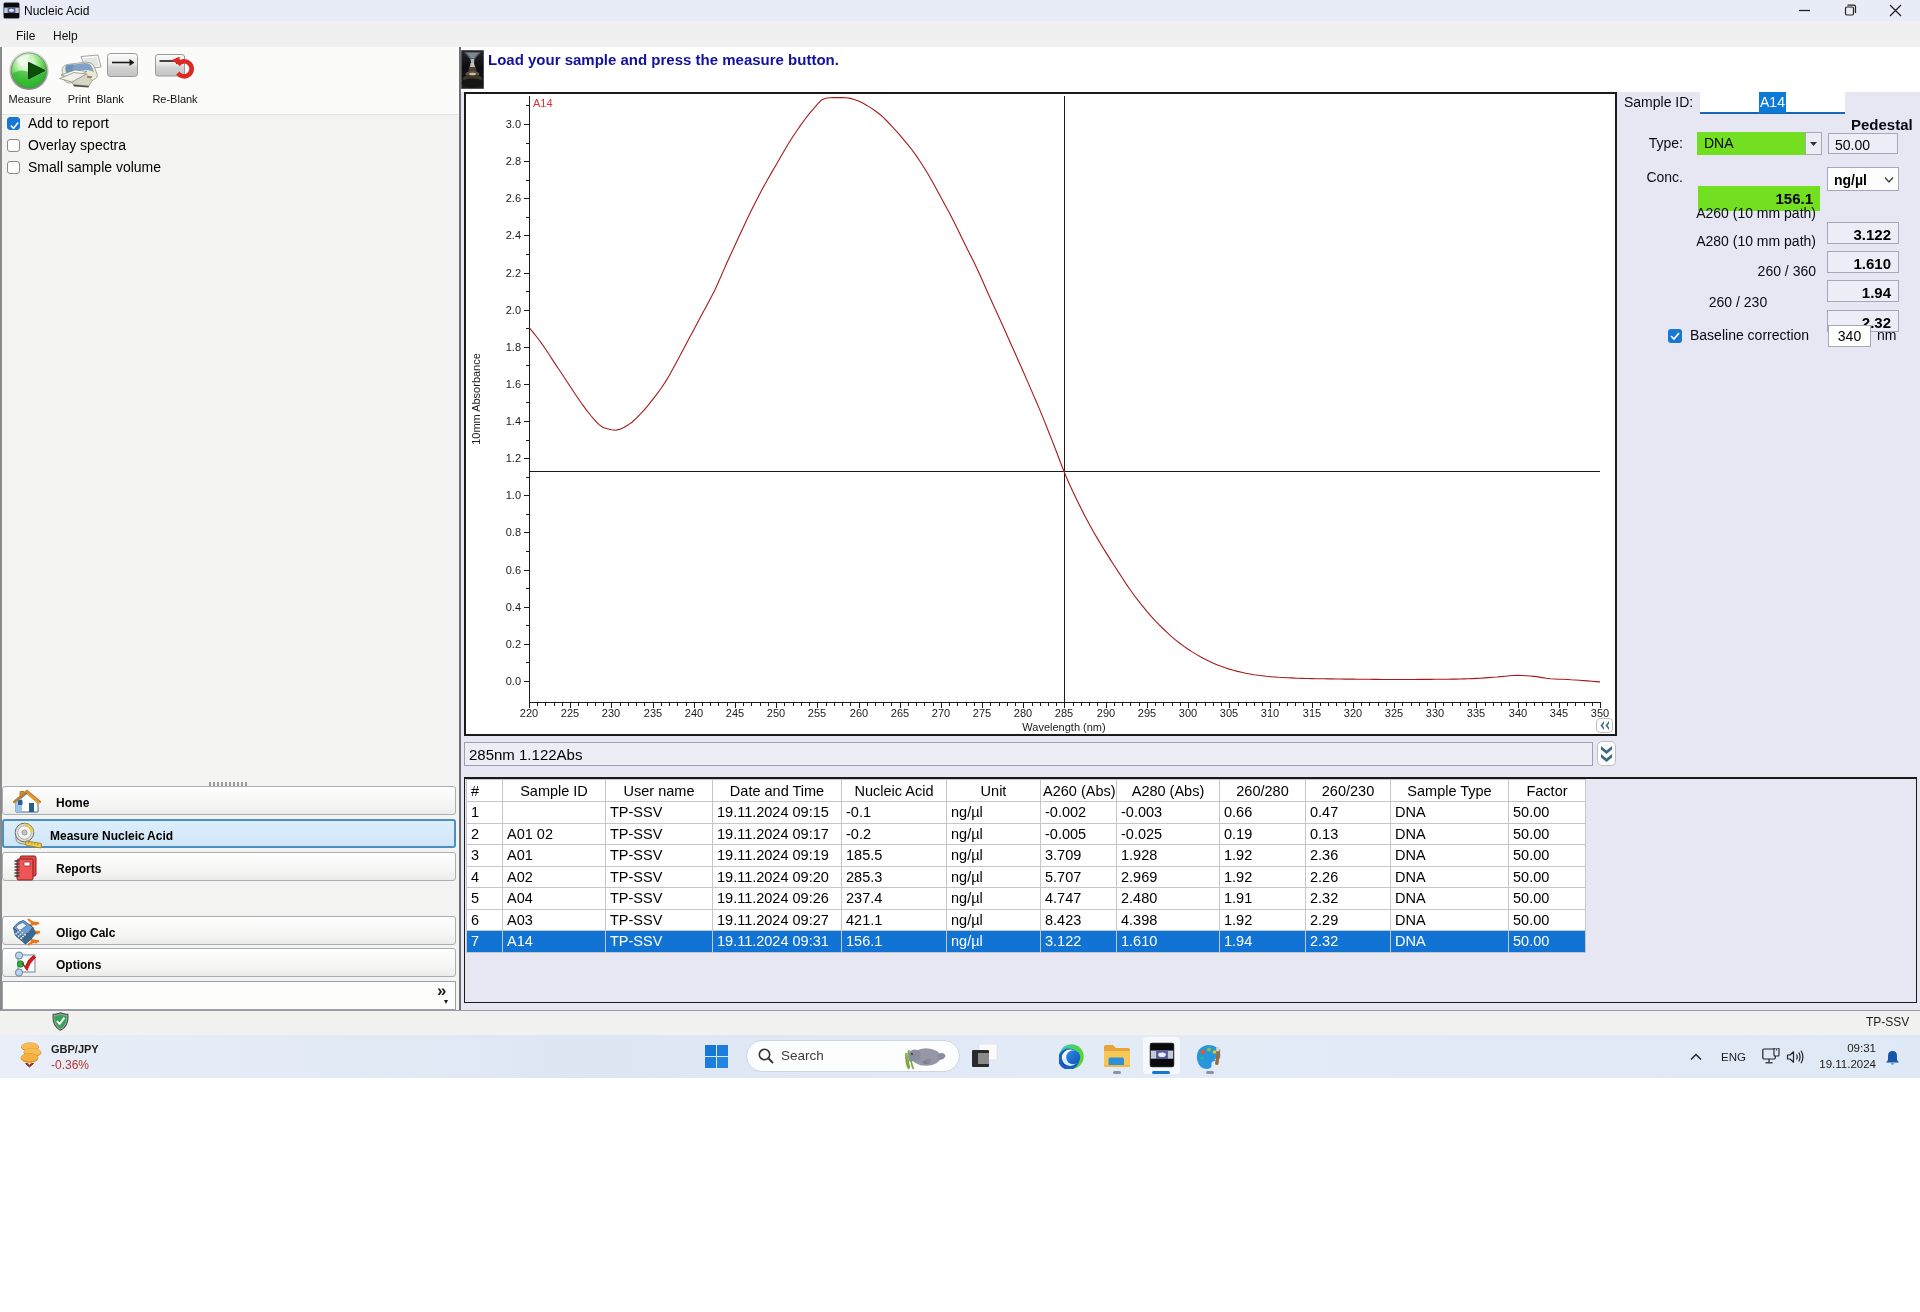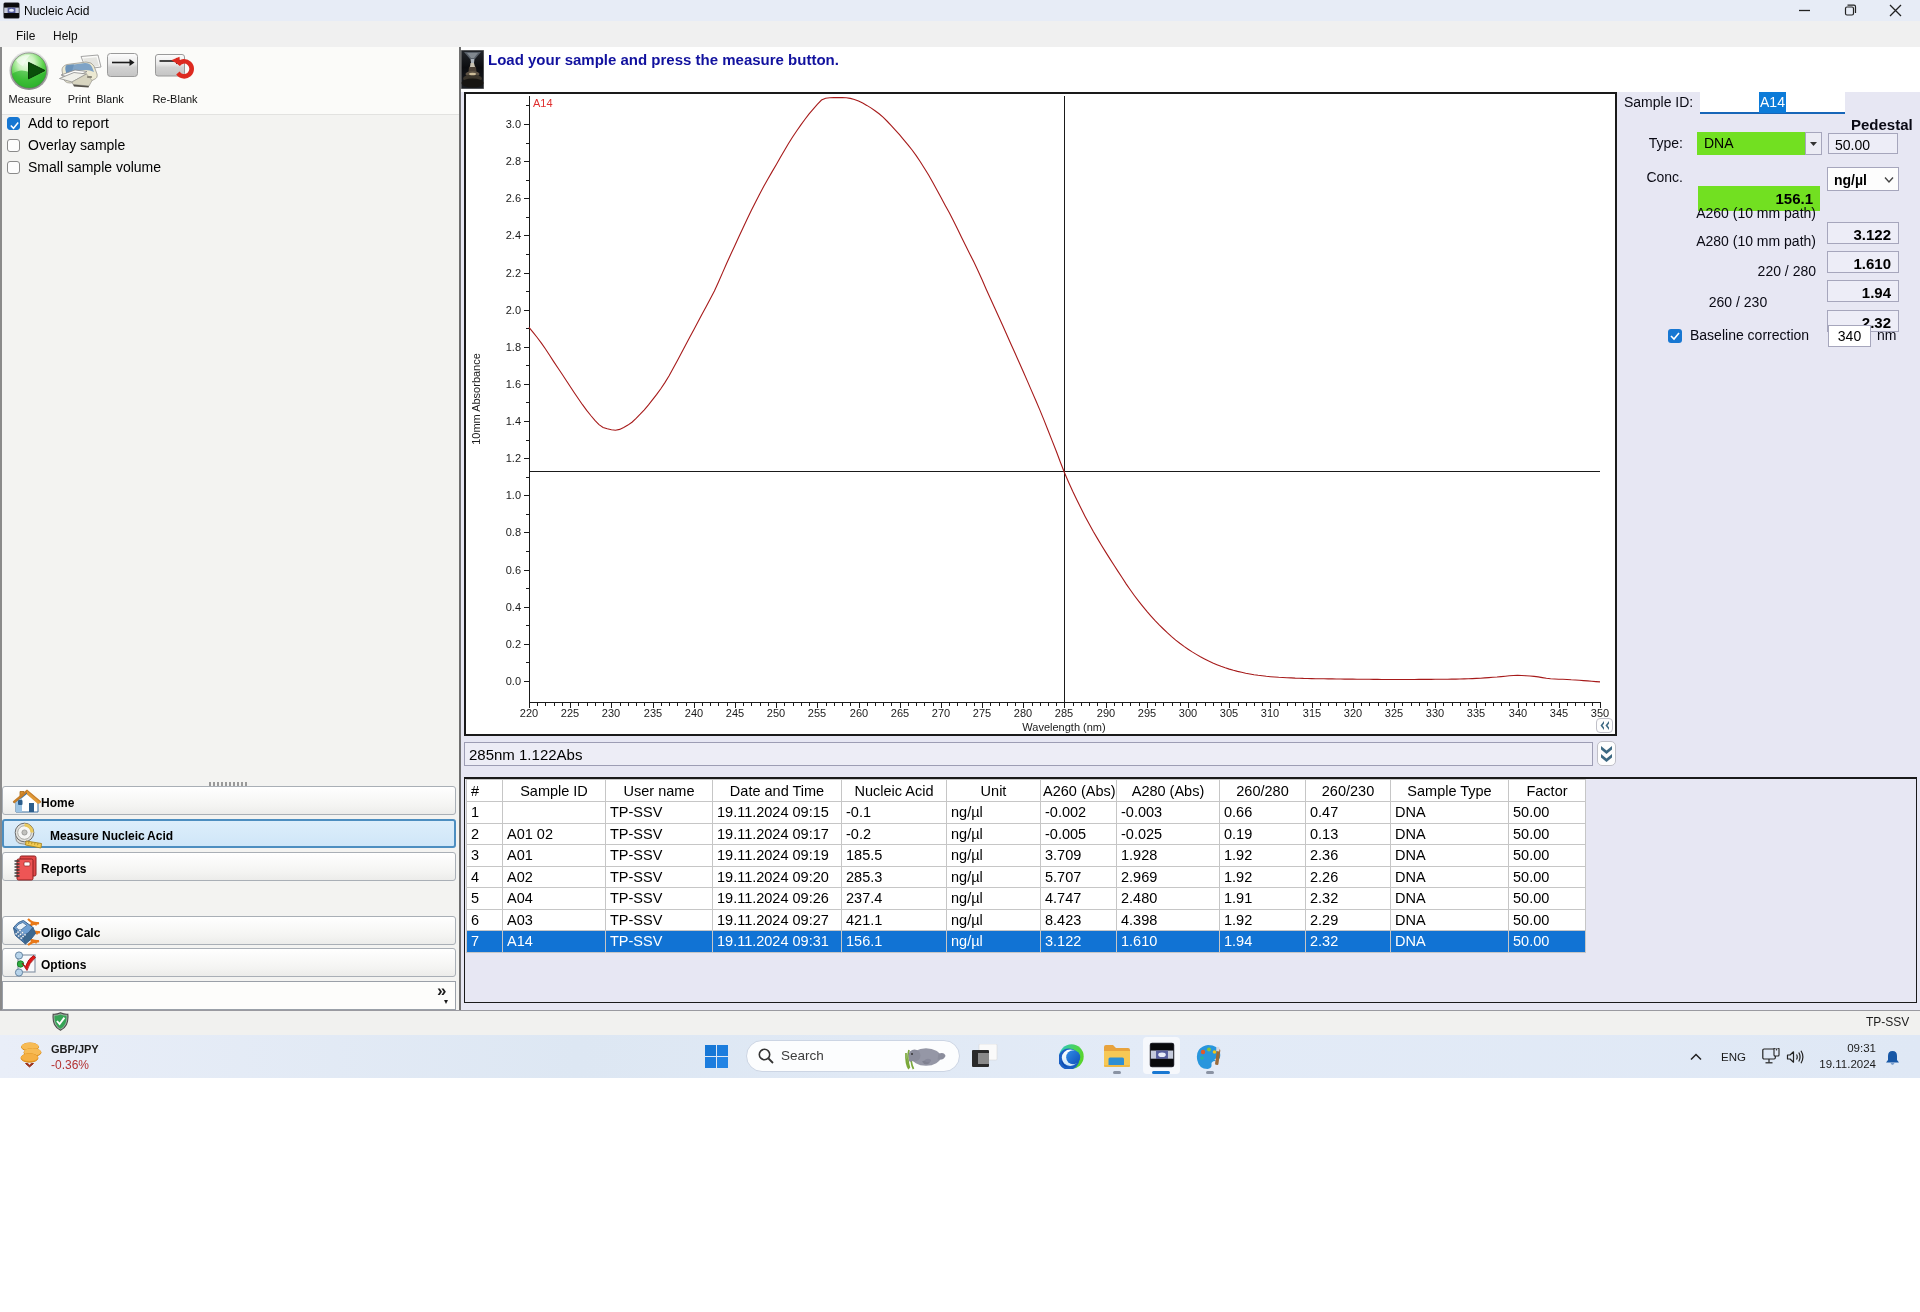--- a/index.html
+++ b/index.html
@@ -14,21 +14,21 @@
 #leftpanel { left:0; top:47px; width:459px; height:963px; background:#f3f3f1; border-left:2px solid #8a8a8a; }
 #toolstrip { left:2px; top:47px; width:457px; height:68px; background:#fbfbf9; border-bottom:1px solid #e2e2e0; }
 .toollabel { position:absolute; font-size:11px; color:#111; text-align:center; }
 .cbrow { position:absolute; left:7px; width:440px; height:14px; }
 .cbbox { position:absolute; left:0; top:0; width:13px; height:13px; border:1px solid #8a8a8a; border-radius:3px; background:#fdfdfd; }
 .cbbox.checked { background:#1777d2; border-color:#1777d2; }
 .cblabel { position:absolute; left:21px; top:-2px; font-size:14px; color:#000; }
 
 .nav { position:absolute; left:2px; width:454px; height:29px; border:1px solid #a9afb6; border-radius:3px; background:linear-gradient(#ffffff,#f4f4f2 70%,#ececea); }
 .nav.sel { background:linear-gradient(#ddeefb,#cfe6f8); border:2px solid #4d8ec0; }
-.nav .txt { position:absolute; left:38px; top:9px; font-size:12px; font-weight:bold; color:#000; }
+.nav .txt { position:absolute; left:53px; top:9px; font-size:12px; font-weight:bold; color:#000; }
 .nav.sel .txt { top:8px; left:46px; }
 .nav svg { position:absolute; left:9px; top:1px; }
 
 #msgbar { left:461px; top:47px; width:1459px; height:45px; background:#ffffff; }
 #msgtext { position:absolute; left:488px; top:51px; font-size:15px; font-weight:bold; color:#11119e; }
 #rightbg { left:461px; top:92px; width:1459px; height:918px; background:#e7e7f3; }
 #chartbox { left:464px; top:92px; width:1153px; height:644px; background:#ffffff; border:2px solid #1a1a1a; }
 #statusline { left:464px; top:742px; width:1129px; height:24px; background:#ededf6; border:1px solid #9d9db4; font-size:15px; color:#000; padding:3px 0 0 4px; }
 #tablebox { left:464px; top:777px; width:1453px; height:226px; background:#e7e7f3; border:1px solid #1a1a1a; border-top:2px solid #1a1a1a; }
 table.grid { border-collapse:collapse; table-layout:fixed; background:#ffffff; font-size:14.5px; }
@@ -136,21 +136,21 @@
 <div class="toollabel" style="left:150px;top:93px;width:50px">Re-Blank</div>
 
 <div class="cbrow" style="top:117px">
  <div class="cbbox checked"><svg width="13" height="13" viewBox="0 0 13 13">
           <path d="M2.8 6.5 L5.5 9.3 L10.2 3.6" fill="none" stroke="#fff" stroke-width="1.5"></path>
         </svg></div>
  <span class="cblabel">Add to report</span>
     </div>
 <div class="cbrow" style="top:139px">
       <div class="cbbox"></div>
-      <span class="cblabel">Overlay sample</span>
+      <span class="cblabel">Overlay spectra</span>
     </div>
 <div class="cbrow" style="top:161px">
       <div class="cbbox"></div>
       <span class="cblabel">Small sample volume</span>
     </div>
 
 <div class="abs" style="left:209px;top:782px;width:40px;height:4px;background:repeating-linear-gradient(90deg,#9a9a9a 0 2px,transparent 2px 4px);"></div>
 
 <div class="abs nav" style="top:786px">
  <svg width="30" height="28" viewBox="0 0 30 28">
@@ -650,21 +650,21 @@
 <div class="plabel" style="left:1640px;top:169px;width:43px;text-align:right">Conc.</div>
 <div class="abs bold" style="left:1698px;top:166px;width:122px;height:25px;background:#72e021;font-size:15px;text-align:right;padding:4px 7px 0 0;">156.1</div>
 <div class="abs" style="left:1827px;top:167px;width:72px;height:24px;background:#fdfdfd;border:1px solid #a6a6bc;font-size:14px;font-weight:bold;padding:4px 0 0 6px;">ng/µl<svg style="position:absolute;right:4px;top:8px" width="10" height="8">
         <path d="M1 1.5 L5 6 L9 1.5" fill="none" stroke="#444" stroke-width="1.4"></path>
       </svg></div>
 
 <div class="plabel" style="left:1660px;top:205px;width:156px;text-align:right">A260 (10 mm path)</div>
 <div class="pfield bold pval" style="left:1827px;top:202px;width:72px;height:22px;text-align:right;padding:3px 7px 0 0;">3.122</div>
 <div class="plabel" style="left:1660px;top:233px;width:156px;text-align:right">A280 (10 mm path)</div>
 <div class="pfield bold pval" style="left:1827px;top:231px;width:72px;height:22px;text-align:right;padding:3px 7px 0 0;">1.610</div>
-<div class="plabel" style="left:1660px;top:263px;width:156px;text-align:right">220 / 280</div>
+<div class="plabel" style="left:1660px;top:263px;width:156px;text-align:right">260 / 360</div>
 <div class="pfield bold pval" style="left:1827px;top:260px;width:72px;height:22px;text-align:right;padding:3px 7px 0 0;">1.94</div>
 <div class="plabel" style="left:1660px;top:294px;width:156px;text-align:center">260 / 230</div>
 <div class="pfield bold pval" style="left:1827px;top:290px;width:72px;height:22px;text-align:right;padding:3px 7px 0 0;">2.32</div>
 
 <div class="abs" style="left:1668px;top:329px;width:14px;height:14px;background:#1777d2;border-radius:3px;"><svg width="14" height="14" viewBox="0 0 14 14">
         <path d="M3 7 L6 10 L11 4" fill="none" stroke="#fff" stroke-width="1.6"></path>
       </svg></div>
 <div class="plabel" style="left:1690px;top:327px">Baseline correction</div>
 <div class="abs" style="left:1828px;top:325px;width:43px;height:22px;background:#ffffff;border:1px solid #a6a6bc;font-size:14px;text-align:center;padding-top:2px;">340</div>
 <div class="plabel" style="left:1877px;top:327px">nm</div>

